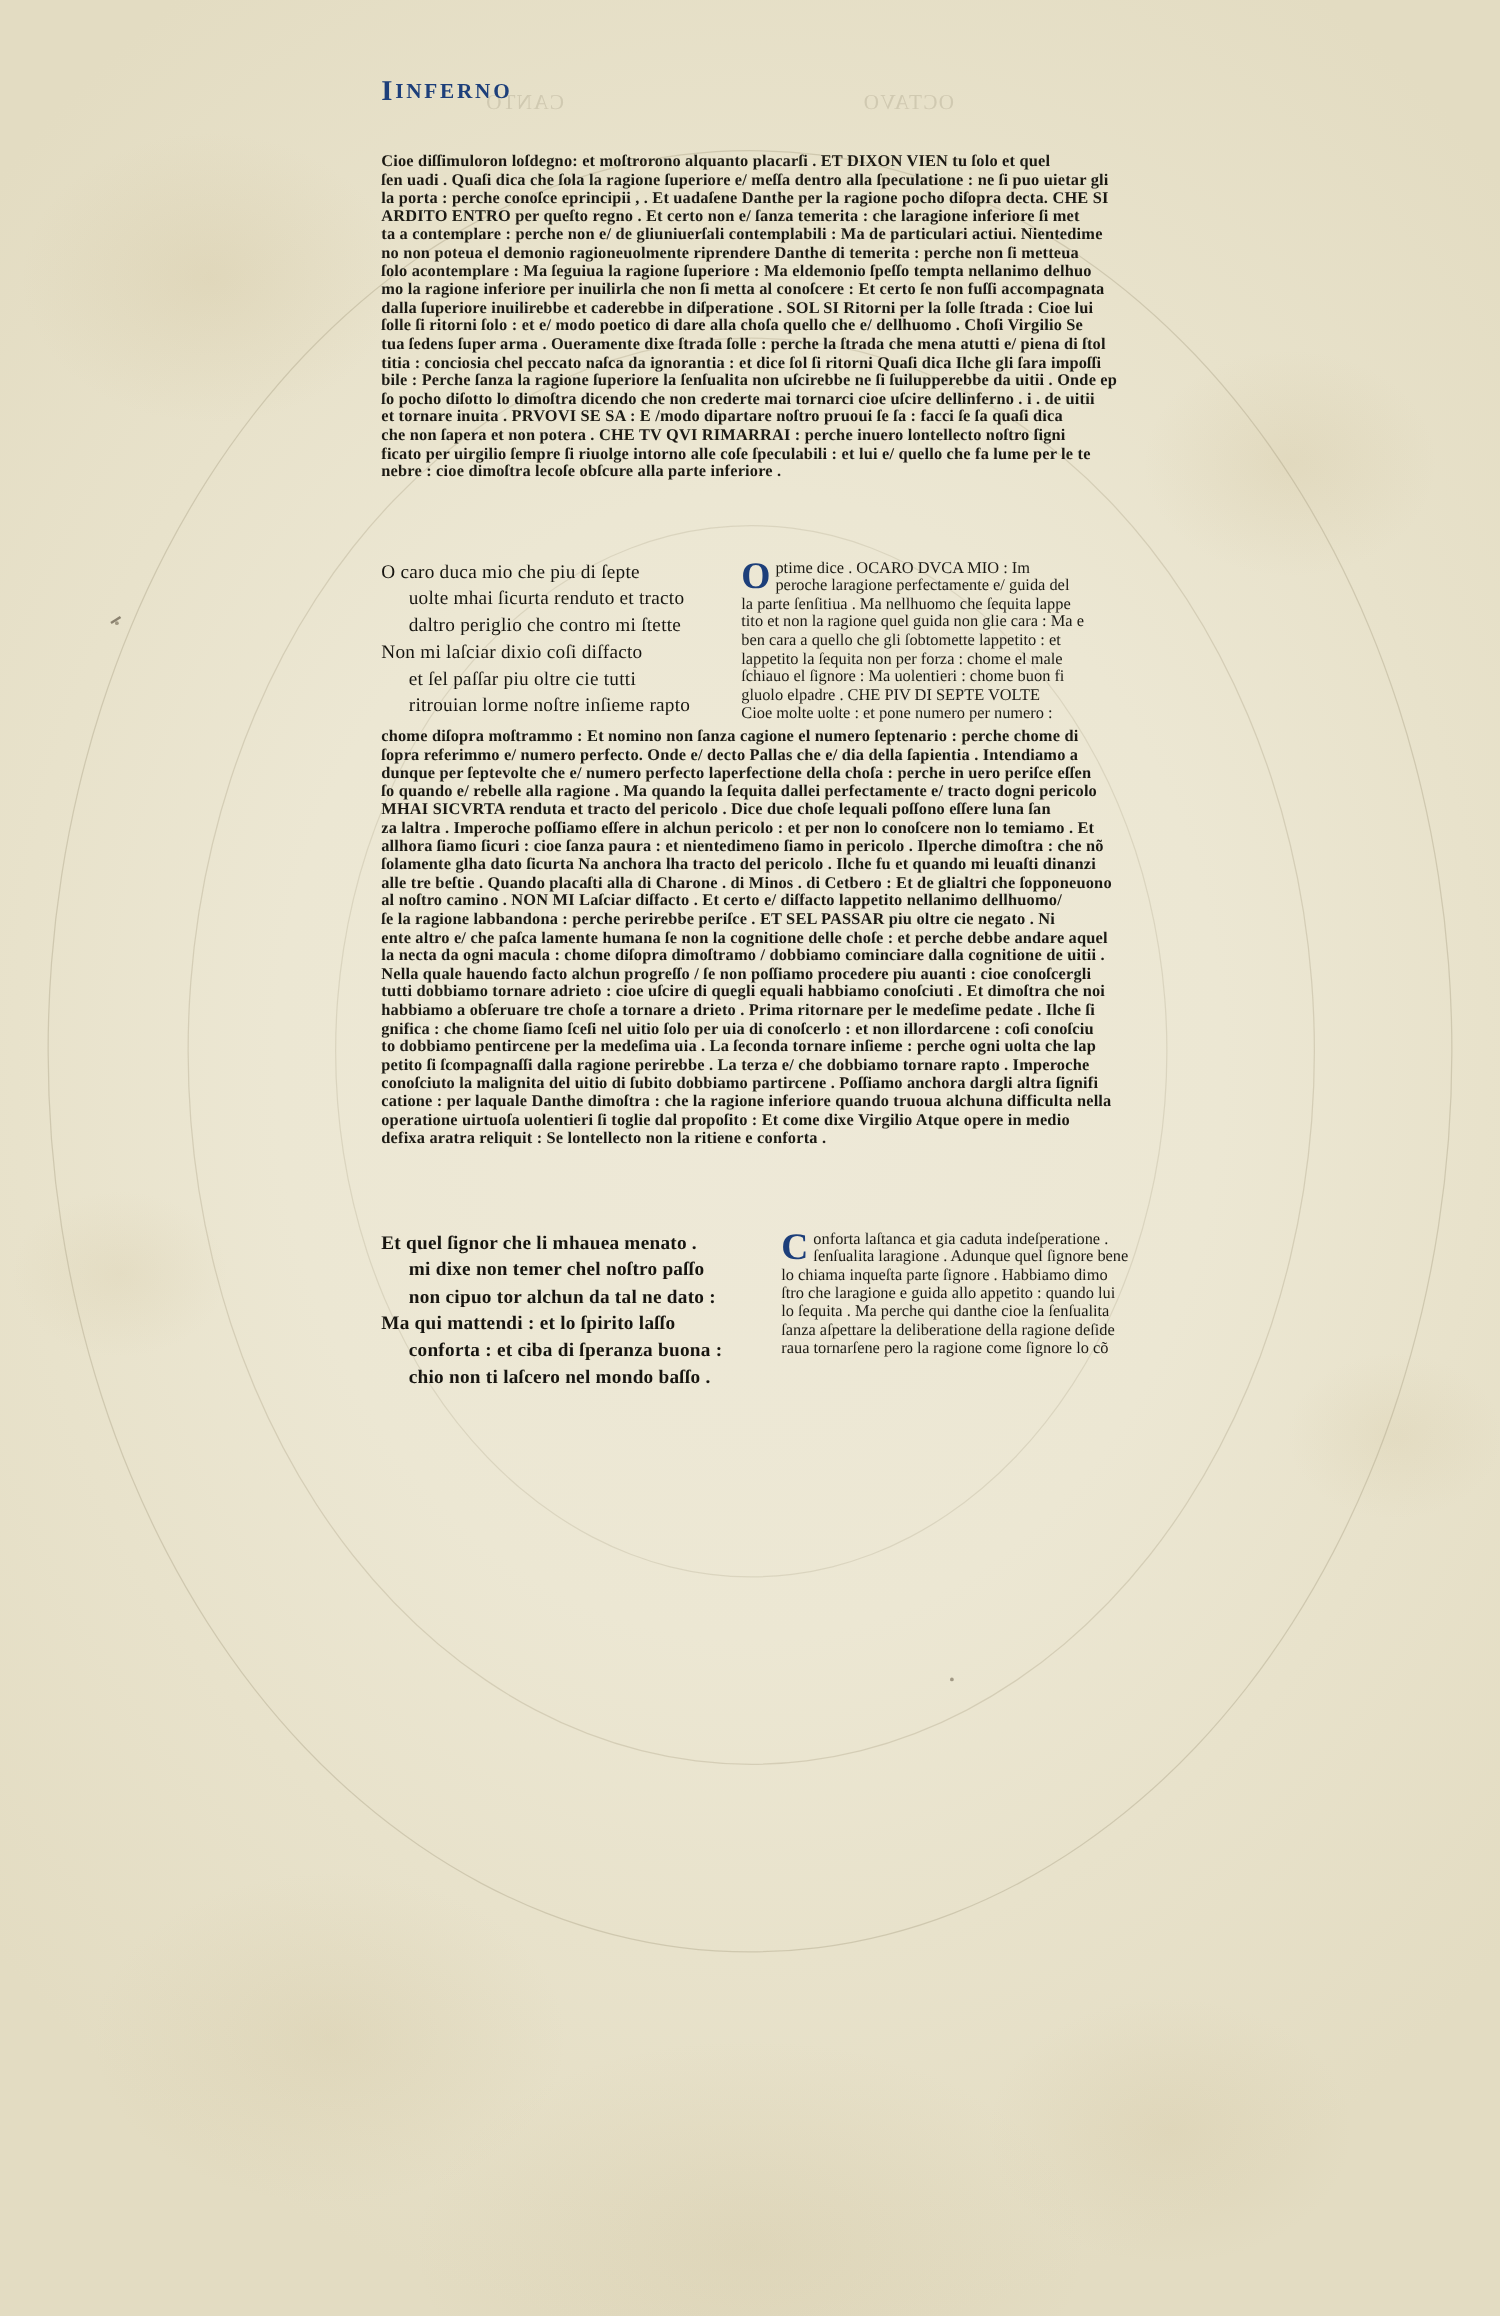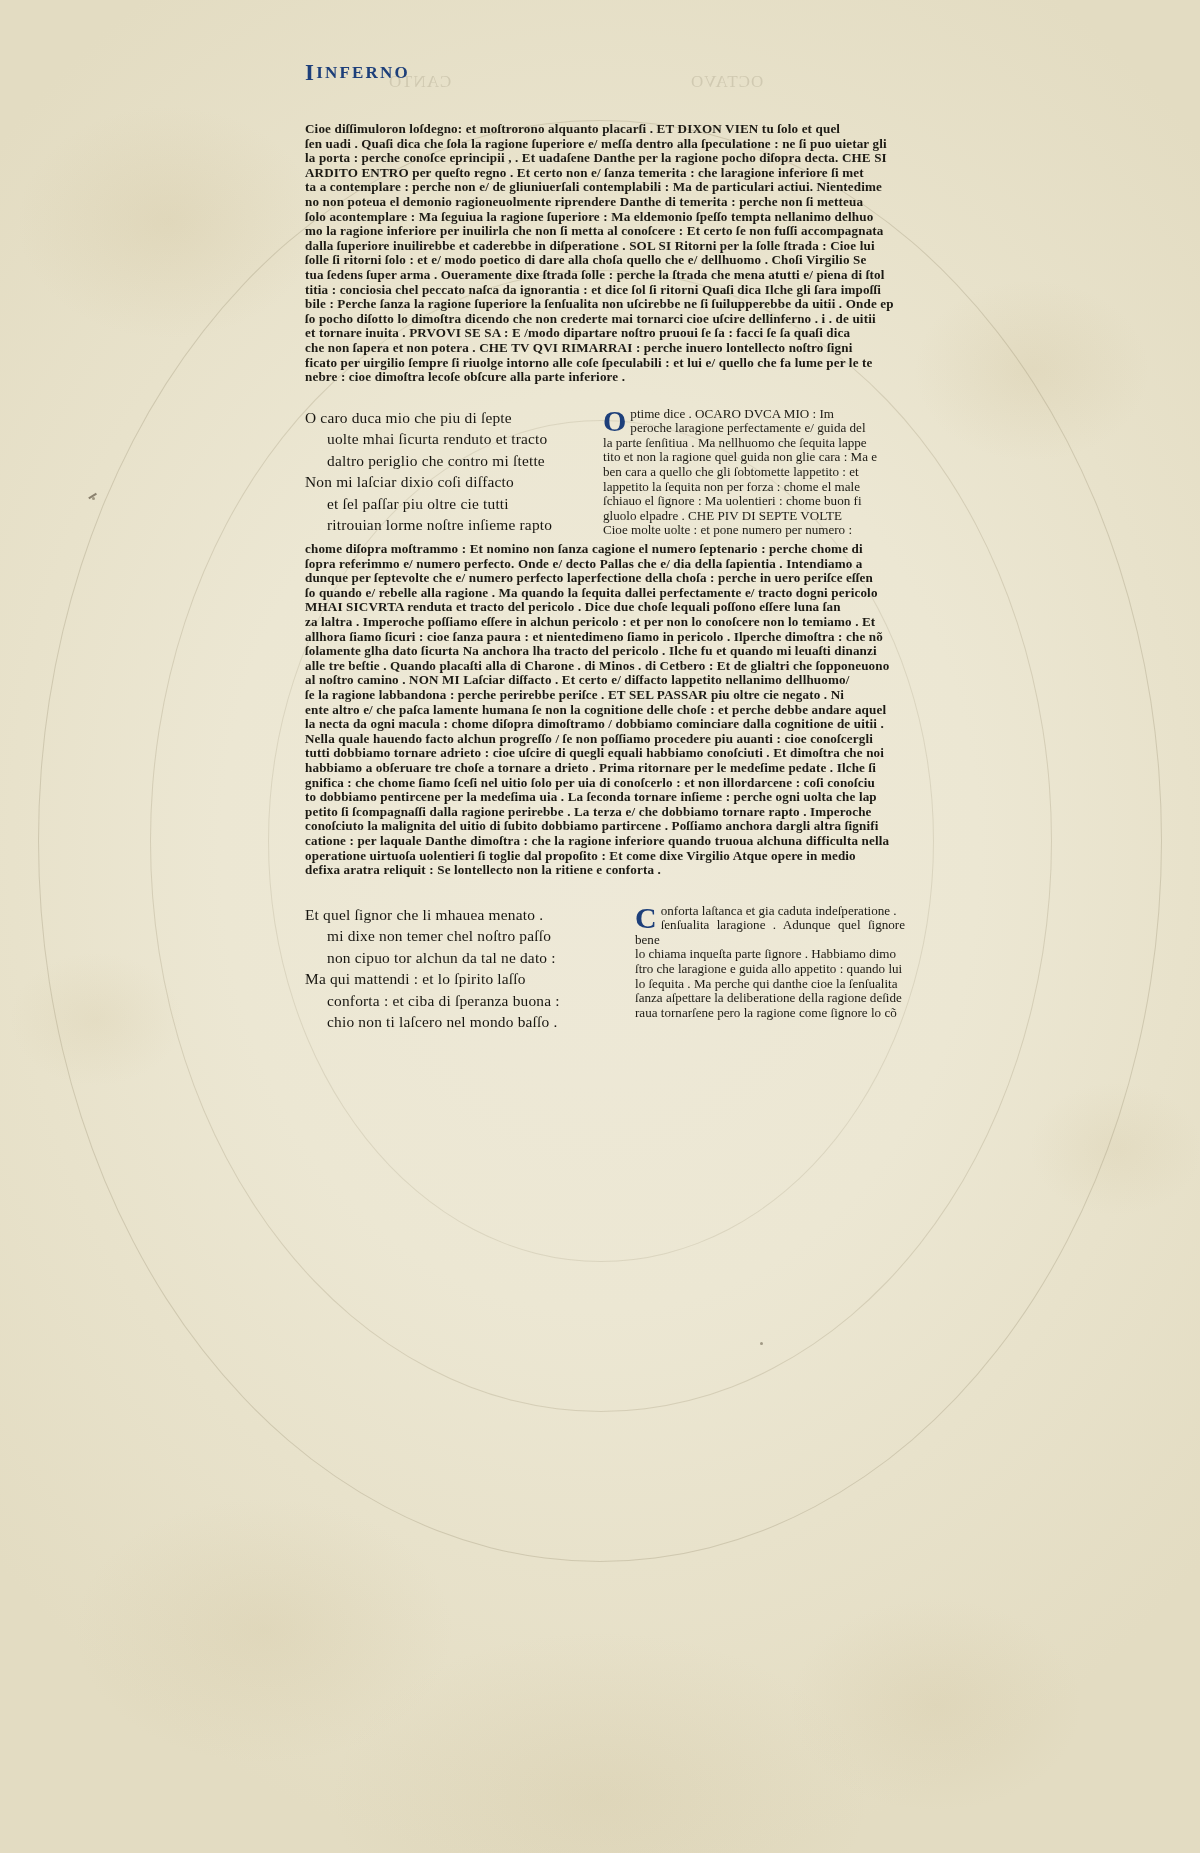--- a/index.html
+++ b/index.html
@@ -92,21 +92,22 @@
     font-family: "Liberation Serif", serif;
     font-weight: bold;
   }
 
   .block-gap { height: 14px; }
 
   
   .verse-row {
     display: flex;
     align-items: flex-start;
-    gap: 30px;
+    gap: 20px;
+    margin-top: 40px;
   }
   .verse {
     width: 268px;
     flex: 0 0 268px;
     font-size: 15.4px;
     line-height: 21.5px;
     color: #171510;
     font-family: "Liberation Serif", serif;
     letter-spacing: .2px;
   }
@@ -126,21 +127,21 @@
     color: #1d3f7a;
     font-weight: 700;
     margin: 1px 4px 0 0;
     font-family: "Liberation Serif", serif;
   }
 
   .verse2 {
     width: 300px;
     flex: 0 0 300px;
   }
-  .verse2 .vline { white-space: nowrap; }
+  .verse2 .vline { white-space: nowrap; font-weight: bold; }
 
   
   .speck {
     position: absolute;
     background: rgba(70,60,40,.45);
     border-radius: 50%;
     pointer-events: none;
   }
   .tick {
     position: absolute;

